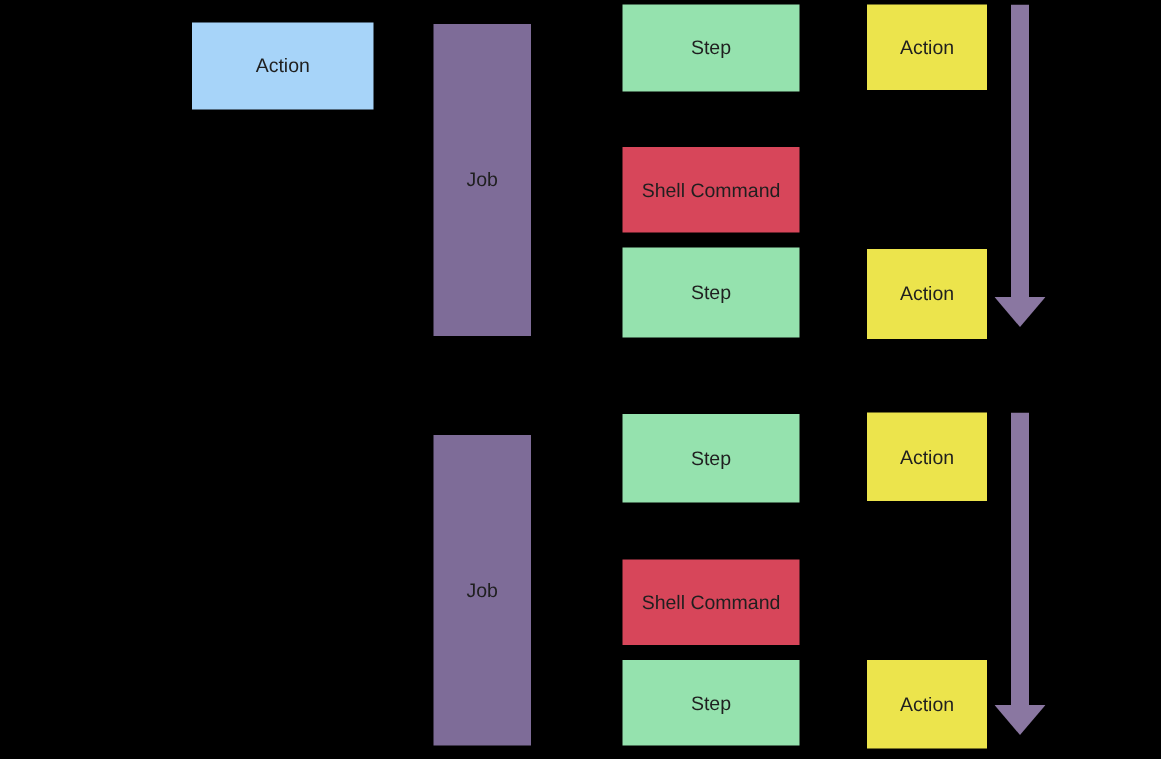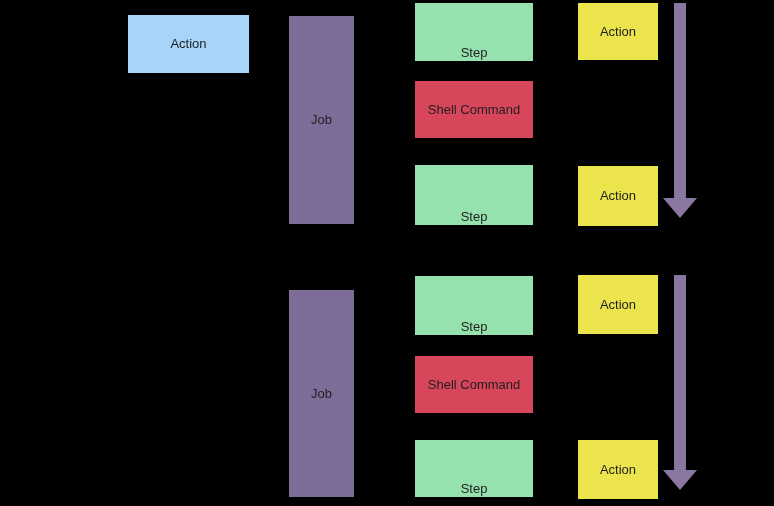--- a/index.html
+++ b/index.html
@@ -30,22 +30,22 @@
     align-items:center;
     justify-content:center;
     text-align:center;
     color:var(--text);
     font-size:13px;
     line-height:1.2;
     box-sizing:border-box;
   }
   .event{background:var(--event-fill);}
   .job{background:var(--job-fill);}
-  .step{background:var(--step-fill);align-items:flex-end;}
-  .shell{background:var(--shell-fill);}
+  .step{background:var(--step-fill);}
+  .shell{background:var(--shell-fill);margin-top:17px;}
   .action{background:var(--action-fill);}
   .arrow{position:absolute;display:block;}
   .arrow rect,.arrow polygon{fill:var(--arrow-fill);}
 
   
   .event-node{left:128px;top:15px;width:121px;height:58px;}
   .job1{left:289px;top:16px;width:65px;height:208px;}
   .step1{left:415px;top:3px;width:118px;height:58px;}
   .shell1{left:415px;top:81px;width:118px;height:57px;}
   .step2{left:415px;top:165px;width:118px;height:60px;}

